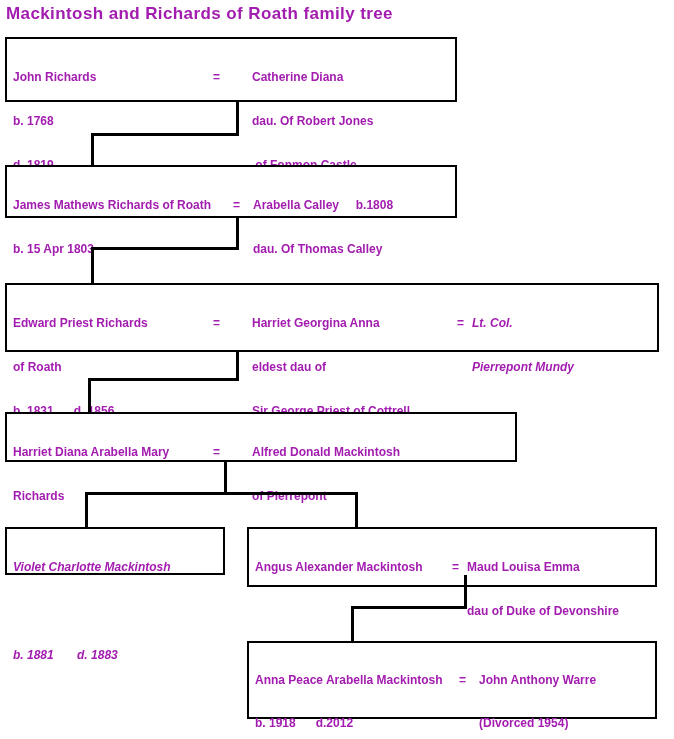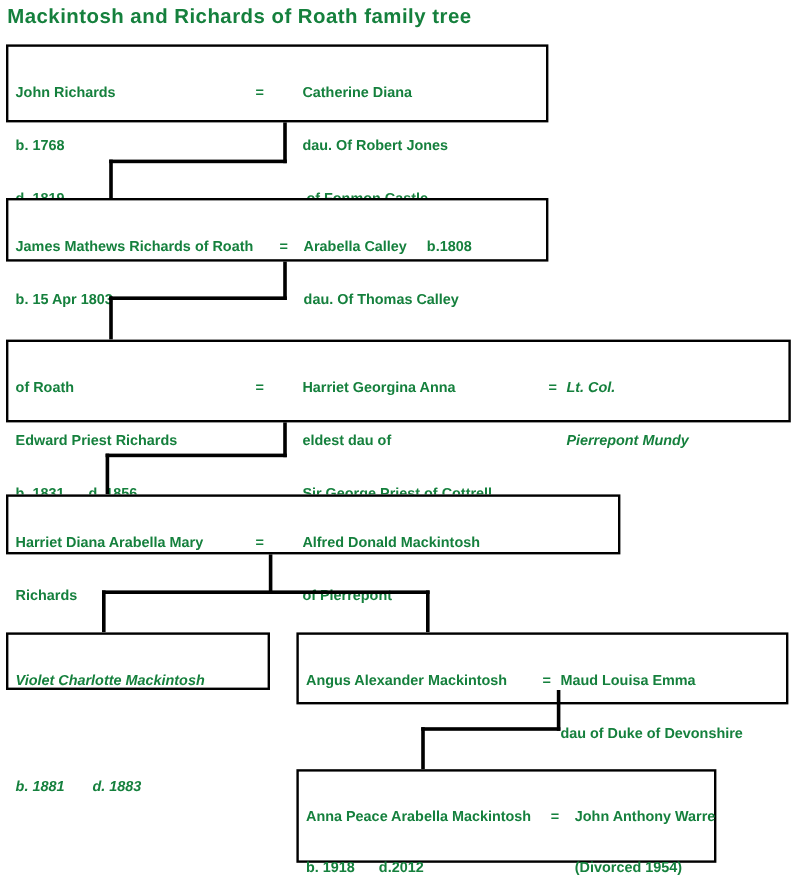--- a/index.html
+++ b/index.html
@@ -3,21 +3,21 @@
 <meta charset="utf-8">
 <style>
   html, body { margin: 0; padding: 0; background: #ffffff; }
   .canvas {
     position: relative;
     width: 674px;
     height: 739px;
     background: #ffffff;
     font-family: "Liberation Sans", sans-serif;
     font-weight: bold;
-    color: #15803d;
+    color: #a21caf;
     overflow: hidden;
   }
   .title {
     position: absolute;
     left: 6px;
     top: 4px;
     margin: 0;
     font-size: 17px;
     font-weight: bold;
     letter-spacing: 0.4px;
@@ -92,22 +92,22 @@
       <div class="line">of Burdesoke, Wilts</div>
     </div>
   </div>
 
   <div class="wire" style="left:236px; top:218px; width:3px; height:32px;"></div>
   <div class="wire" style="left:91px; top:247px; width:148px; height:3px;"></div>
   <div class="wire" style="left:91px; top:247px; width:3px; height:36px;"></div>
 
   <div class="box" style="left:5px; top:283px; width:654px; height:69px;">
     <div class="col" style="left:6px;">
+      <div class="line">Edward Priest Richards</div>
       <div class="line">of Roath</div>
-      <div class="line">Edward Priest Richards</div>
       <div class="line">b. 1831      d. 1856</div>
     </div>
     <div class="col" style="left:206px;">
       <div class="line">=</div>
     </div>
     <div class="col" style="left:245px;">
       <div class="line">Harriet Georgina Anna</div>
       <div class="line">eldest dau of</div>
       <div class="line">Sir George Priest of Cottrell</div>
       <div class="line">b. 10 Jul 1820    d. 18 Sep 1865</div>
@@ -167,21 +167,21 @@
       <div class="line">Maud Louisa Emma</div>
       <div class="line">dau of Duke of Devonshire</div>
       <div class="line">b. 1896   d. 1975</div>
     </div>
   </div>
 
   <div class="wire" style="left:464px; top:575px; width:3px; height:34px;"></div>
   <div class="wire" style="left:351px; top:606px; width:116px; height:3px;"></div>
   <div class="wire" style="left:351px; top:606px; width:3px; height:35px;"></div>
 
-  <div class="box box6" style="left:247px; top:641px; width:350px; height:78px;">
+  <div class="box box6" style="left:247px; top:641px; width:410px; height:78px;">
     <div class="col" style="left:6px;">
       <div class="line">Anna Peace Arabella Mackintosh</div>
       <div class="line">b. 1918      d.2012</div>
     </div>
     <div class="col" style="left:210px;">
       <div class="line">=</div>
       <div class="line"></div>
       
       
     </div>

